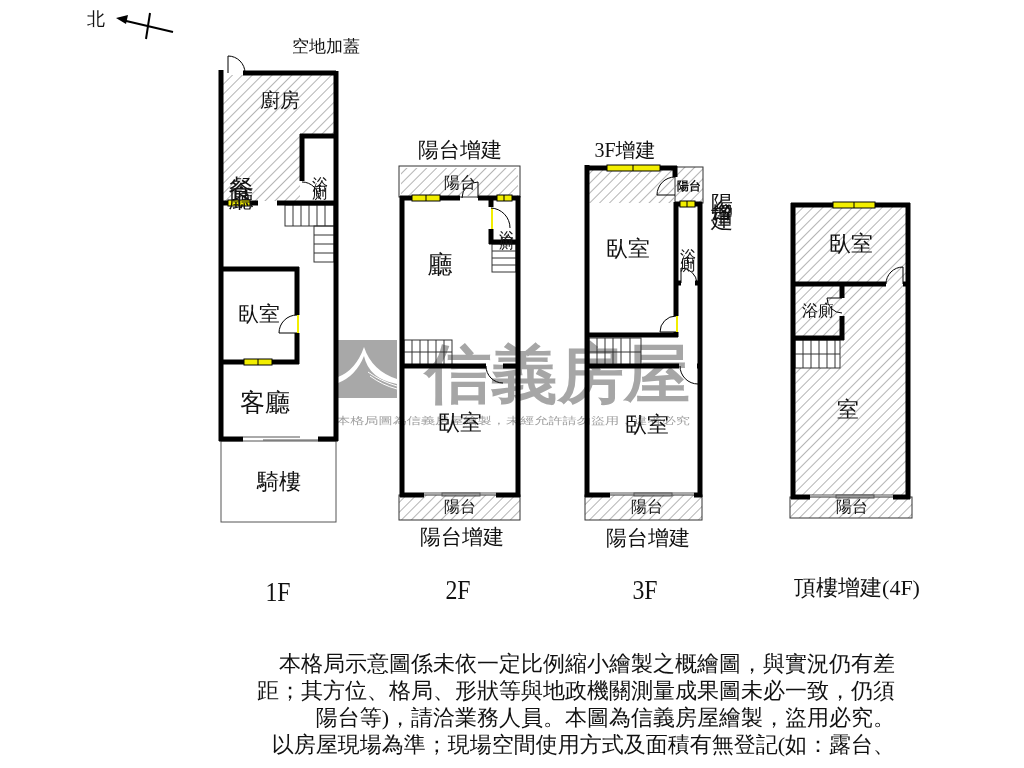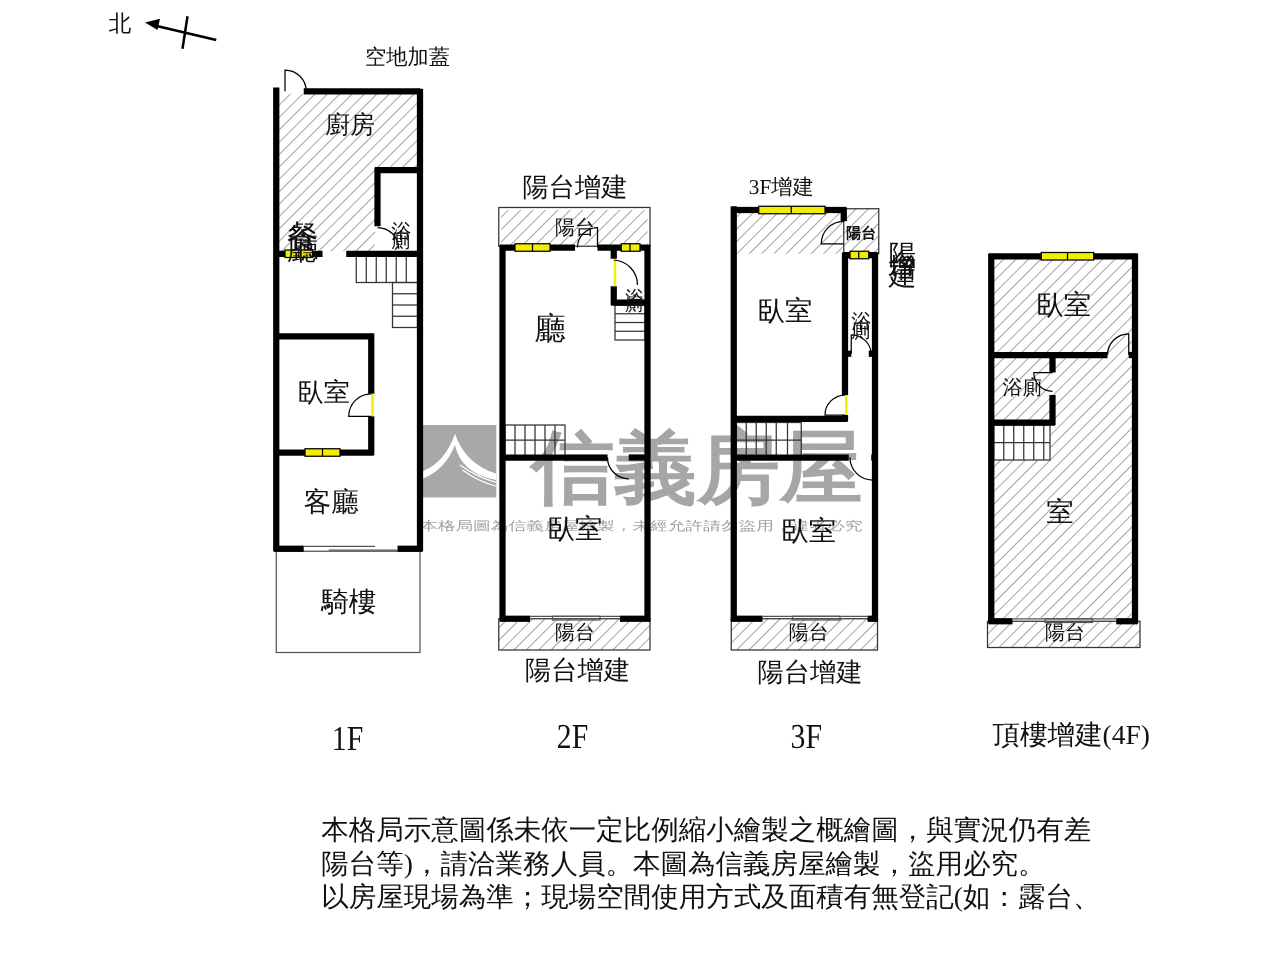--- a/index.html
+++ b/index.html
@@ -24,20 +24,21 @@
     .vert { writing-mode: vertical-rl; text-orientation: upright; }
     .floor-lbl { font-size: 28px; transform: translate(-50%, -50%) scaleX(0.85); }
     .disclaimer {
       position: absolute;
       left: 257px;
       top: 650px;
       font-size: 22px;
       line-height: 27px;
       font-family: "Liberation Serif", "DejaVu Serif", serif;
       color: #111;
+      text-align: right;
     }
     .disclaimer div { white-space: nowrap; }
     .wm-text { font-family: "DejaVu Sans", "Liberation Sans", sans-serif; }
   </style>
 </head>
 <body>
 
 <div id="canvas">
 
   <svg id="plan-svg" viewBox="0 0 1024 768">
@@ -261,48 +262,49 @@
     </g>
   </svg>
 
   <div class="lbl" style="left:96px;top:19px;font-size:18px;">北</div>
 
   <div class="lbl" style="left:302px;top:46px;font-size:17px;margin-left:24px;">空地加蓋</div>
   <div class="lbl" style="left:280px;top:100px;font-size:20px;">廚房</div>
   <div class="lbl vert" style="left:241px;top:164px;font-size:25px;letter-spacing:8px;">餐廳</div>
   <div class="lbl vert" style="left:320px;top:170px;font-size:16px;letter-spacing:6px;">浴廁</div>
   <div class="lbl" style="left:259px;top:314px;font-size:21px;">臥室</div>
-  <div class="lbl" style="left:265px;top:402px;font-size:22px;">客廳</div>
+  <div class="lbl" style="left:265px;top:402px;font-size:25px;">客廳</div>
   <div class="lbl" style="left:279px;top:482px;font-size:22px;">騎樓</div>
   <div class="lbl floor-lbl" style="left:278px;top:592px;">1F</div>
 
   <div class="lbl" style="left:460px;top:150px;font-size:21px;">陽台增建</div>
   <div class="lbl" style="left:460px;top:183px;font-size:16px;">陽台</div>
   <div class="lbl vert" style="left:506px;top:222px;font-size:15px;letter-spacing:4px;">浴廁</div>
   <div class="lbl" style="left:440px;top:264px;font-size:25px;">廳</div>
   <div class="lbl" style="left:460px;top:423px;font-size:22px;">臥室</div>
   <div class="lbl" style="left:460px;top:507px;font-size:16px;">陽台</div>
   <div class="lbl" style="left:462px;top:537px;font-size:21px;">陽台增建</div>
   <div class="lbl floor-lbl" style="left:458px;top:590px;">2F</div>
 
-  <div class="lbl" style="left:625px;top:150px;font-size:17px;">3F增建</div>
+  <div class="lbl" style="left:625px;top:150px;font-size:20px;">3F增建</div>
   <div class="lbl vert" style="left:722px;top:186px;font-size:22px;letter-spacing:5px;">陽台增建</div>
   <div class="lbl" style="left:689px;top:186px;font-size:12px;font-weight:bold;">陽台</div>
   <div class="lbl vert" style="left:688px;top:242px;font-size:16px;letter-spacing:6px;">浴廁</div>
   <div class="lbl" style="left:628px;top:249px;font-size:22px;">臥室</div>
   <div class="lbl" style="left:647px;top:425px;font-size:22px;">臥室</div>
   <div class="lbl" style="left:647px;top:507px;font-size:16px;">陽台</div>
   <div class="lbl" style="left:648px;top:538px;font-size:21px;">陽台增建</div>
   <div class="lbl floor-lbl" style="left:645px;top:590px;">3F</div>
 
   <div class="lbl" style="left:851px;top:244px;font-size:22px;">臥室</div>
   <div class="lbl" style="left:818px;top:311px;font-size:16px;">浴廁</div>
   <div class="lbl" style="left:848px;top:410px;font-size:22px;">室</div>
   <div class="lbl" style="left:852px;top:507px;font-size:16px;">陽台</div>
   <div class="lbl" style="left:857px;top:588px;font-size:22px;">頂樓增建(4F)</div>
 
   <div class="disclaimer">
     <div>本格局示意圖係未依一定比例縮小繪製之概繪圖，與實況仍有差</div>
+    <div>距；其方位、格局、形狀等與地政機關測量成果圖未必一致，仍須</div>
     <div>陽台等)，請洽業務人員。本圖為信義房屋繪製，盜用必究。</div>
     <div>以房屋現場為準；現場空間使用方式及面積有無登記(如：露台、</div>
   </div>
 
 </div>
 
 </body></html>

